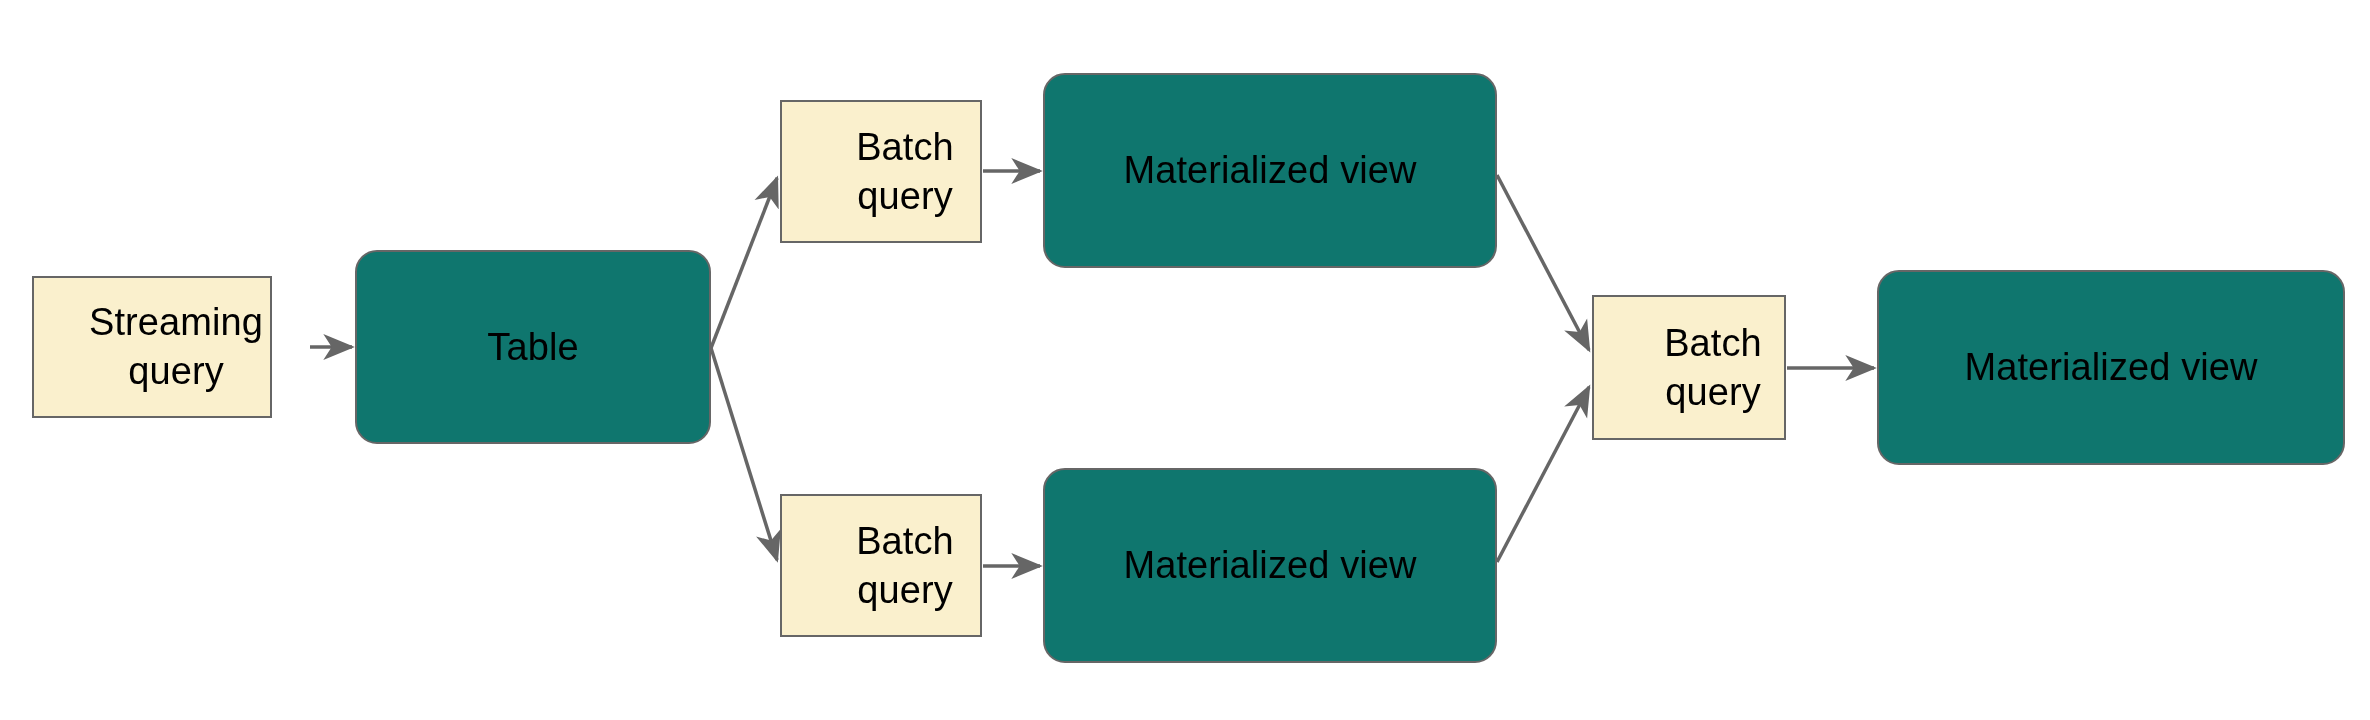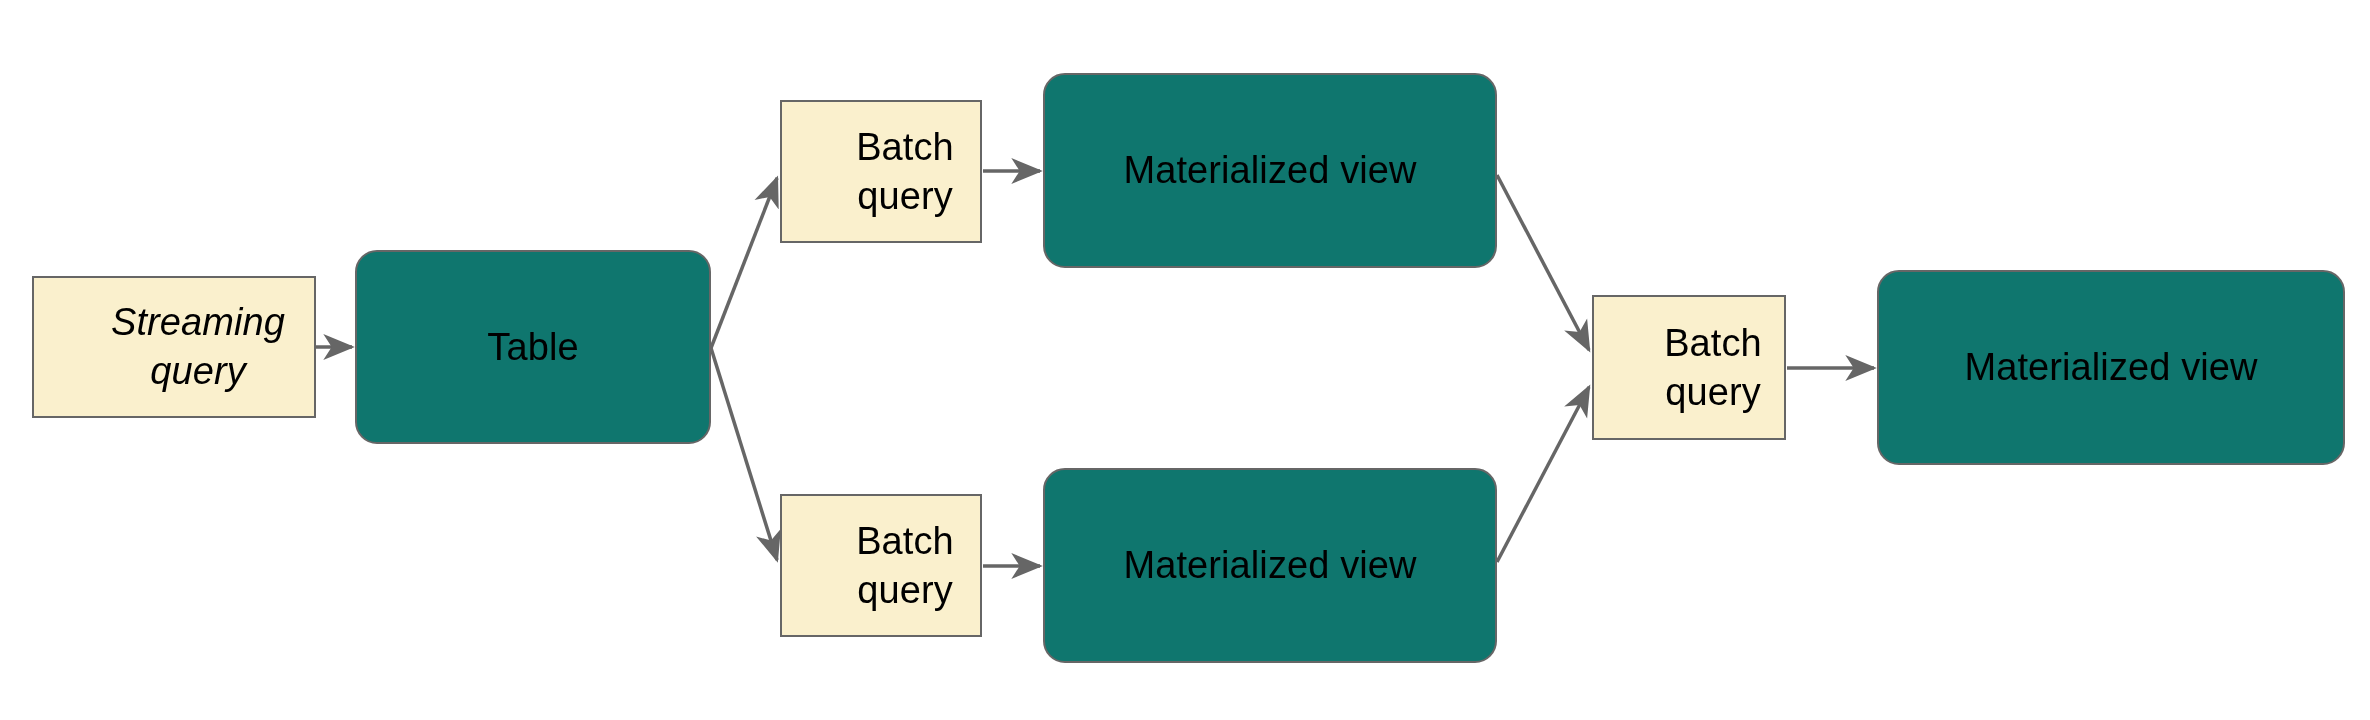--- a/index.html
+++ b/index.html
@@ -75,21 +75,21 @@
 
     <line x1="983" y1="566" x2="1040" y2="566" stroke="#666666" stroke-width="3.5" marker-end="url(#arrow)"></line>
 
     <line x1="1497" y1="175" x2="1589" y2="350" stroke="#666666" stroke-width="3.5" marker-end="url(#arrow)"></line>
 
     <line x1="1497" y1="562" x2="1589" y2="387" stroke="#666666" stroke-width="3.5" marker-end="url(#arrow)"></line>
 
     <line x1="1787" y1="368" x2="1874" y2="368" stroke="#666666" stroke-width="3.5" marker-end="url(#arrow)"></line>
   </svg>
 
-  <div class="node process" style="left:32px; top:276px; width:284px; height:142px;font-style:italic;">
+  <div class="node process" style="left:32px; top:276px; width:240px; height:142px;">
     <span class="node-label">Streaming
 query</span>
   </div>
 
   <div class="node store" style="left:355px; top:250px; width:356px; height:194px;">
     <span class="node-label">Table</span>
   </div>
 
   <div class="node process" style="left:780px; top:100px; width:202px; height:143px;">
     <span class="node-label">Batch

